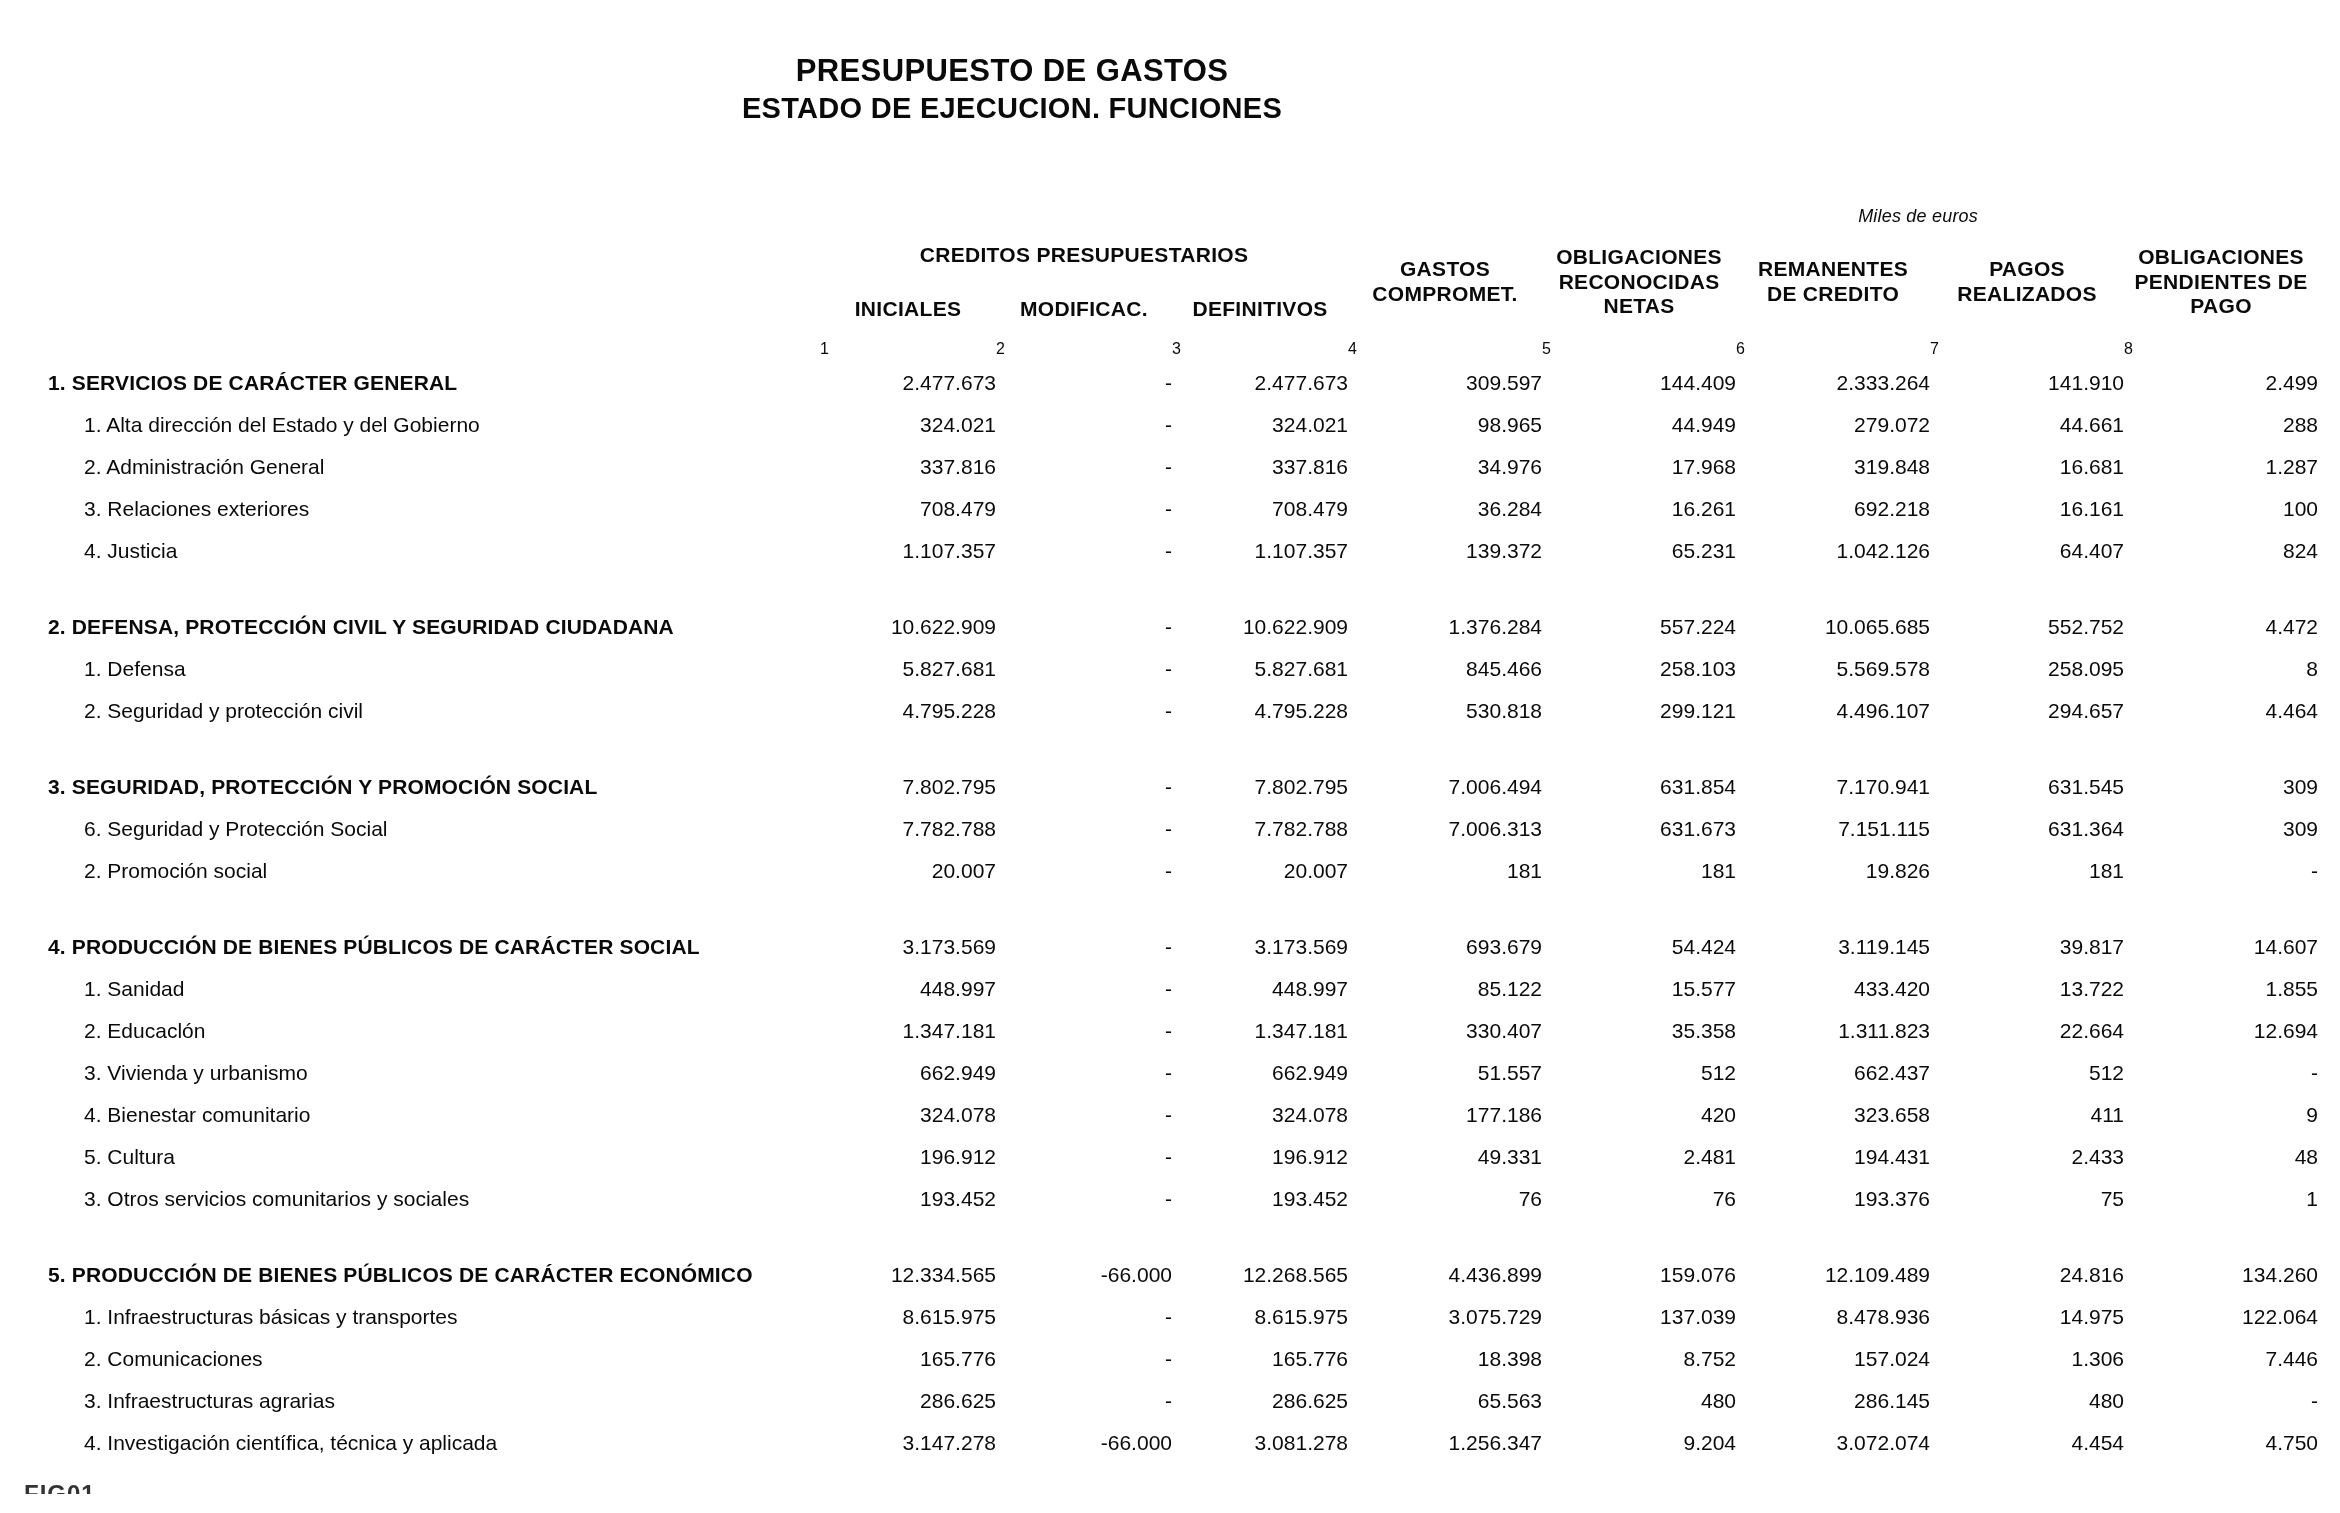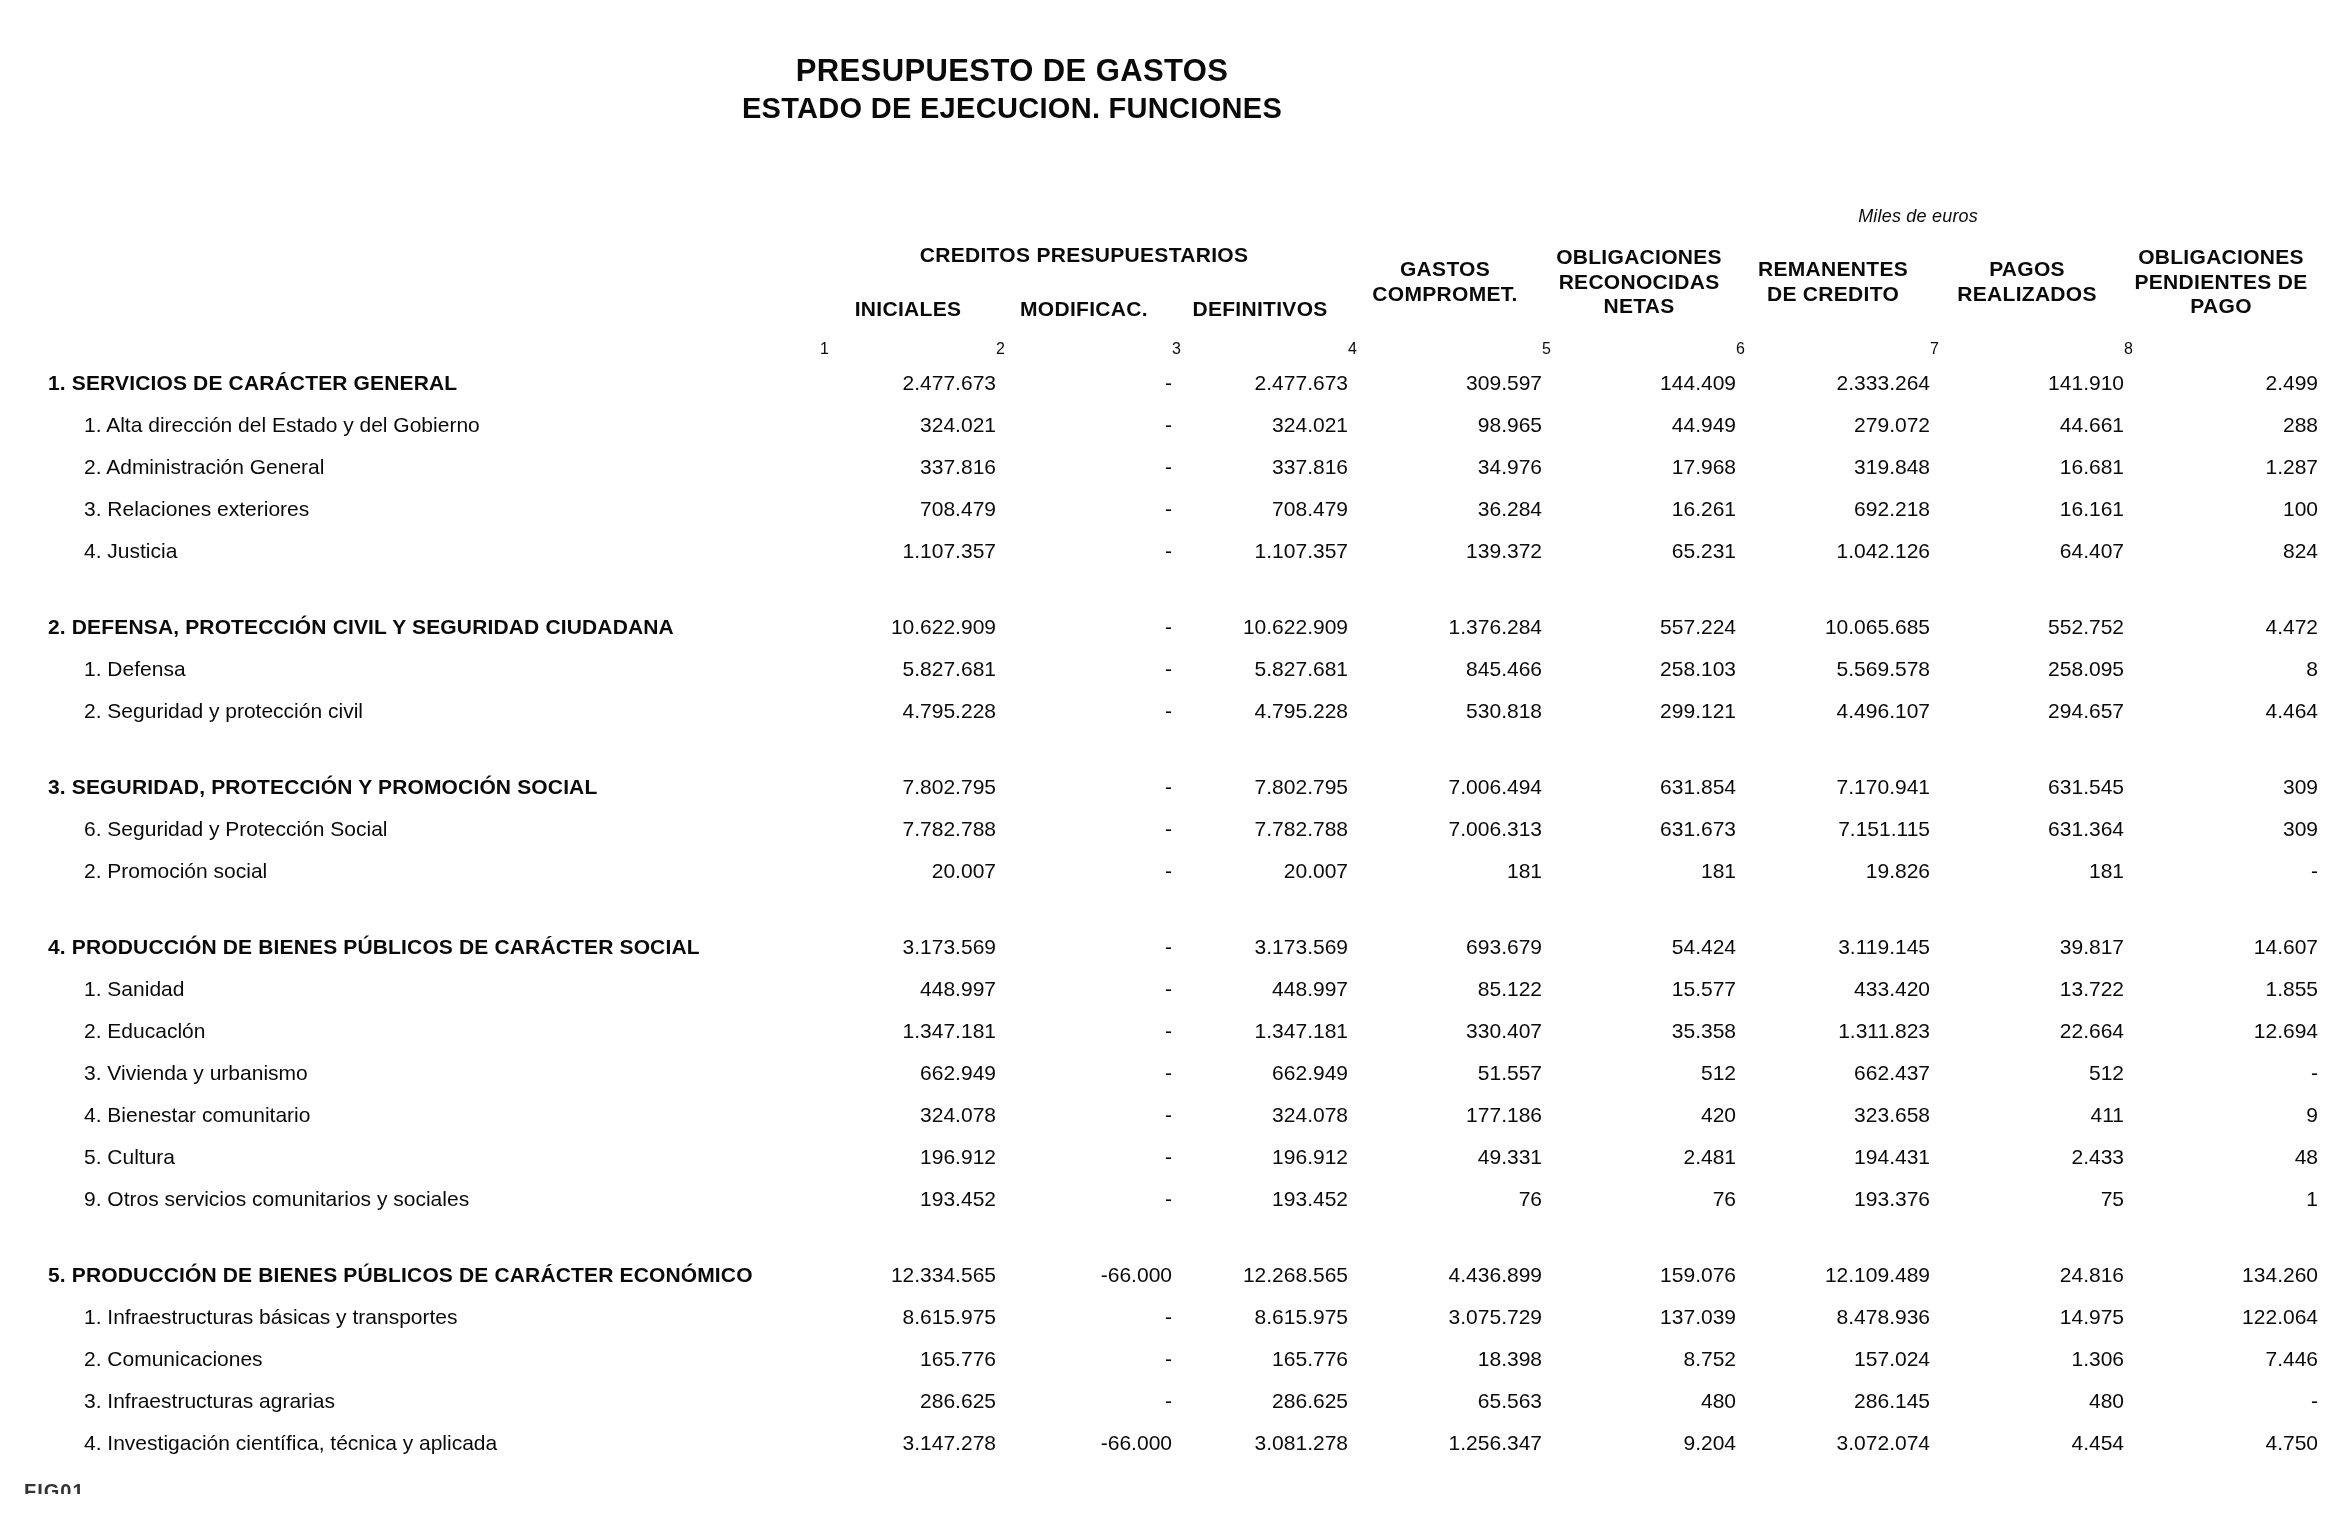--- a/index.html
+++ b/index.html
@@ -133,21 +133,21 @@
   }
   .spacer-row td {
     height: 34px;
   }
 
   
   .bottom-artifact {
     position: absolute;
     left: 24px;
     top: 1480px;
-    font-size: 20px;
+    font-size: 24px;
     font-weight: bold;
     color: #333;
     overflow: hidden;
     height: 14px;
     letter-spacing: 1px;
   }
 </style>
 </head>
 <body>
 
@@ -434,21 +434,21 @@
             <td class="num bd-r">196.912</td>
             <td class="num bd-r">-</td>
             <td class="num bd-r">196.912</td>
             <td class="num bd-r">49.331</td>
             <td class="num bd-r">2.481</td>
             <td class="num bd-r">194.431</td>
             <td class="num bd-r">2.433</td>
             <td class="num bd-r">48</td>
           </tr>
           <tr>
-            <td class="concept bd-l bd-r item">9. Otros servicios comunitarios y sociales</td>
+            <td class="concept bd-l bd-r item">3. Otros servicios comunitarios y sociales</td>
             <td class="num bd-r">193.452</td>
             <td class="num bd-r">-</td>
             <td class="num bd-r">193.452</td>
             <td class="num bd-r">76</td>
             <td class="num bd-r">76</td>
             <td class="num bd-r">193.376</td>
             <td class="num bd-r">75</td>
             <td class="num bd-r">1</td>
           </tr>
           <tr class="spacer-row">

